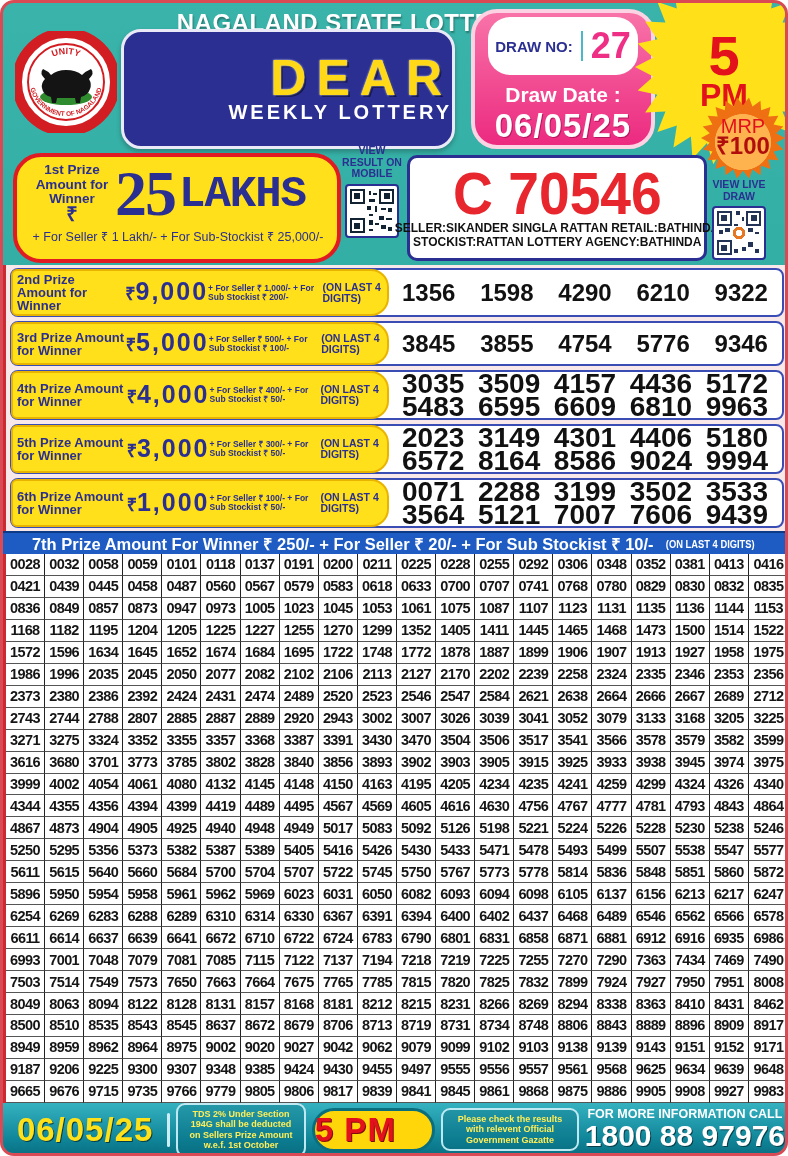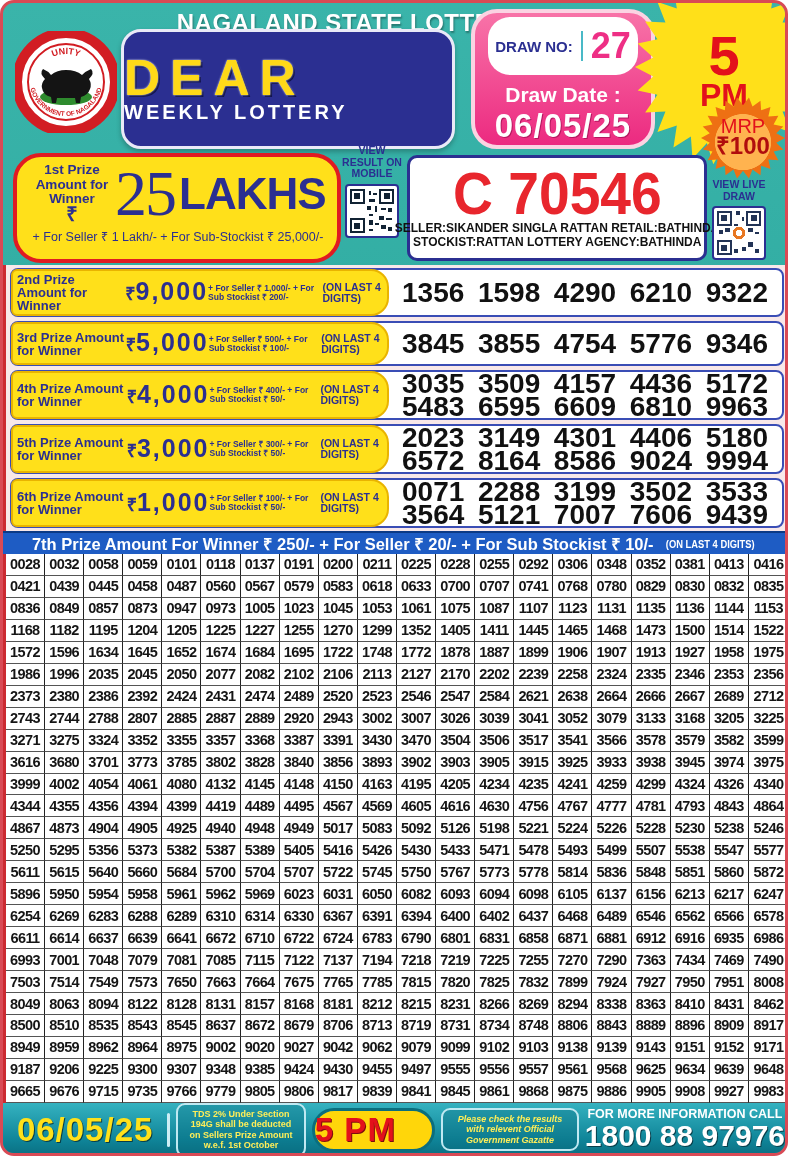--- a/index.html
+++ b/index.html
@@ -8,21 +8,21 @@
           border:3px solid #d94a55; border-radius:14px; overflow:hidden;
           background:linear-gradient(180deg,#3ab4aa 0%,#2aa79d 55%,#23a096 100%); }
 
   
   .org-title { position:absolute; left:60px; top:6px; width:600px; text-align:center;
                color:#fff; font-weight:bold; font-size:24px; letter-spacing:.5px;
                text-shadow:1px 2px 2px rgba(0,0,0,.35); }
   .logo { position:absolute; left:12px; top:28px; width:102px; height:102px; }
   .dear-box { position:absolute; left:118px; top:26px; width:334px; height:120px;
               background:#2b2f91; border:3px solid #e9e9f7; border-radius:20px;
-              display:flex; flex-direction:column; align-items:flex-start; justify-content:center;
+              display:flex; flex-direction:column; align-items:flex-end; justify-content:center;
               box-shadow:0 3px 5px rgba(0,0,0,.25); }
   .dear-word { color:#ffd918; font-weight:bold; font-size:50px; line-height:46px;
                letter-spacing:10px; text-shadow:0 0 2px #fff,2px 2px 0 #11134d; }
   .dear-sub { color:#fff; font-weight:bold; font-size:29px; line-height:31px; letter-spacing:.5px;
               text-shadow:1px 1px 0 #11134d; }
   .dear-sub2 { color:#fff; font-weight:bold; font-size:20px; line-height:22px; letter-spacing:3px; }
 
   .draw-badge { position:absolute; left:468px; top:6px; width:184px; height:140px;
                 background:linear-gradient(180deg,#f striking;); }
   .draw-badge { background:linear-gradient(180deg,#f873a8,#ec2a80); border:4px solid #fbd3e2;
@@ -48,23 +48,23 @@
   .mrp-v { color:#b00d0d; font-weight:bold; font-size:24px; line-height:24px; }
 
   
   .fp-badge { position:absolute; left:10px; top:150px; width:328px; height:110px;
               background:#ffe01a; border:4px solid #e01b22; border-radius:28px;
               box-shadow:0 0 0 2px #ffe01a inset; padding:6px 10px 4px 12px; }
   .fp-top { display:flex; align-items:center; }
   .fp-winner { width:86px; color:#2b2f91; font-weight:bold; font-size:13.5px; line-height:14.5px;
                text-align:center; }
   .fp-rs { color:#2b2f91; font-weight:bold; font-size:20px; }
-  .fp-amount { color:#2b2f91; font-weight:normal; font-family:"Liberation Serif",serif;
+  .fp-amount { color:#2b2f91; font-weight:bold; font-family:"Liberation Serif",serif;
                font-size:64px; line-height:58px; letter-spacing:-2px; }
-  .fp-unit { color:#2b2f91; font-weight:bold; font-family:Liberation Sans, sans-serif;
+  .fp-unit { color:#2b2f91; font-weight:bold; font-family:Liberation Mono, monospace;
              font-size:44px; letter-spacing:-1px; margin-left:4px; }
   .fp-sub { margin-top:4px; color:#2b2f91; font-weight:normal; font-size:12.5px; text-align:center; }
 
   .view-col { position:absolute; width:66px; text-align:center; }
   .view-col .vlabel { color:#2b2f91; font-weight:bold; font-size:10.5px; line-height:11.5px; }
   .qr { margin:4px auto 0; width:54px; height:54px; background:#fff; border:2px solid #2b2f91;
         border-radius:4px; padding:3px; }
   .qr svg { width:100%; height:100%; display:block; }
   .vr { left:336px; top:142px; }
   .vl { right:8px; top:176px; width:76px; }
@@ -86,21 +86,21 @@
   .tier-label { width:378px; background:#ffe01a; border:2px solid #e9b400; border-radius:6px 18px 18px 6px;
                 margin:-1px; padding:2px 4px; display:flex; flex-direction:row;
                 align-items:center; justify-content:center; z-index:2; }
   .tier-title { color:#2b2f91; font-weight:bold; font-size:13px; line-height:13px; }
   .tier-amount { color:#2b2f91; font-weight:bold; font-size:25px; line-height:24px; letter-spacing:2px; }
   .tier-amount .cur { font-size:18px; letter-spacing:0; }
   .tier-sub { color:#2b2f91; font-weight:bold; font-size:8.5px; line-height:9px; }
   .tier-note { color:#2b2f91; font-weight:bold; font-size:10.5px; line-height:11px; }
   .tier-nums { flex:1; display:flex; flex-direction:column; justify-content:center; padding:0 14px; }
   .tier-line { display:flex; justify-content:space-between; color:#111; font-weight:bold; }
-  .tier-line.single { font-size:28px; line-height:36px; }
+  .tier-line.single { font-size:24px; line-height:36px; }
   .tier-line.dbl { font-size:28px; line-height:23px; }
 
   
   .seventh-bar { position:absolute; left:0; top:528px; width:788px; height:23px;
                  background:#1e5cc4; color:#fff; display:flex; align-items:center;
                  justify-content:center; gap:4px; border-top:2px solid #0c3a86; }
   .seventh-main { font-weight:bold; font-size:16.5px; white-space:nowrap; }
   .seventh-note { font-weight:bold; font-size:11px; transform:scaleX(.85); white-space:nowrap; }
 
   .grid { position:absolute; left:0; top:551px; width:788px; height:549px; background:#fff;
@@ -119,21 +119,21 @@
             text-align:center; text-shadow:1px 1px 0 #073d49; }
   .f-sep { width:3px; height:34px; background:#cdeef5; border-radius:2px; }
   .f-box { background:rgba(10,110,130,.35); border:2px solid #bfe9f2; border-radius:9px;
            color:#ffee58; font-weight:bold; font-size:9px; line-height:10.5px; text-align:center;
            padding:4px 6px; }
   .f-tds { width:134px; }
   .f-oval { width:128px; height:44px; background:#ffd60a; border:3px solid #0b6e7d;
             border-radius:22px; display:flex; align-items:center; justify-content:flex-start; }
   .f-oval span { color:#e3111b; font-weight:bold; font-size:33px; letter-spacing:1px;
                  text-shadow:1px 1px 0 #7d0d0d; }
-  .f-gaz { width:142px;font-style:italic; }
+  .f-gaz { width:142px; }
   .f-info { flex:1; text-align:center; }
   .f-info-label { color:#fff; font-weight:bold; font-size:12.5px; line-height:13px; white-space:nowrap; }
   .f-phone { color:#fff; font-weight:bold; font-size:30px; line-height:30px; white-space:nowrap;
              text-shadow:1px 1px 0 #073d49; }
 </style>
 </head>
 <body>
 
 <div class="card">
 

